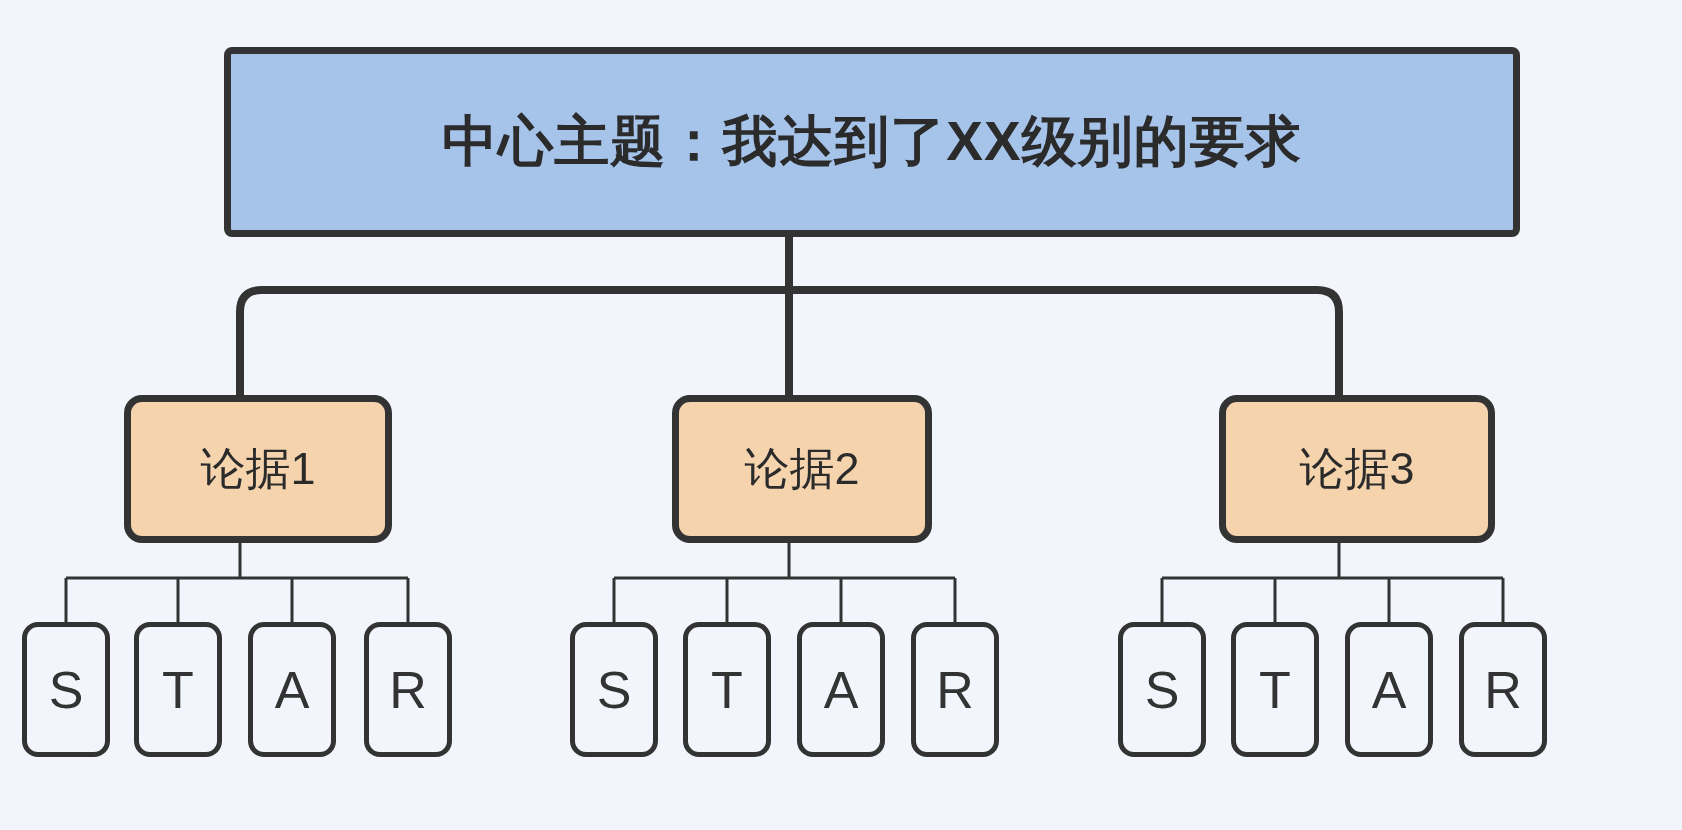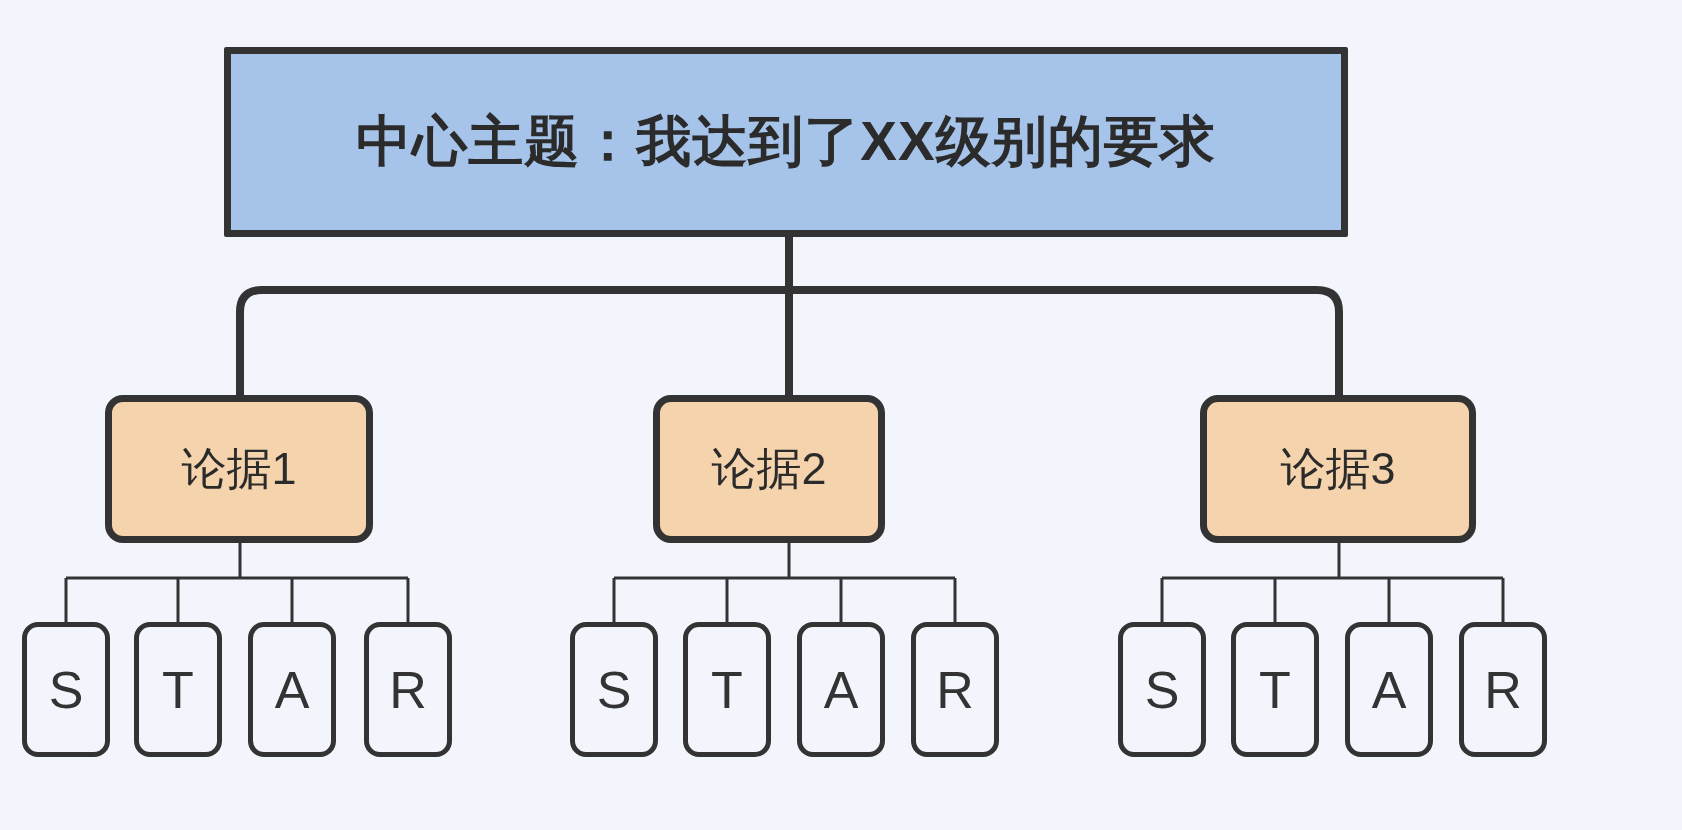--- a/index.html
+++ b/index.html
@@ -35,41 +35,42 @@
     align-items: center;
     justify-content: center;
     text-align: center;
     color: #2b2b2b;
   }
 
   
   .node-root {
     left: 224px;
     top: 47px;
-    width: 1124px;
+    width: 1296px;
     height: 190px;
     background: #a6c4ea;
     border: 7px solid #333333;
-    border-radius: 2px;
+    border-radius: 8px;
     font-size: 55px;
     font-weight: bold;
     letter-spacing: 1px;
   }
 
   
   .node-arg {
     height: 148px;
     background: #f5d4ad;
     border: 7px solid #333333;
     border-radius: 18px;
     font-size: 45px;
     font-weight: 400;
+    margin-left: 19px;
   }
   .arg-1 { left: 105px;  top: 395px; width: 268px; }
-  .arg-2 { left: 653px;  top: 395px; width: 232px; }
+  .arg-2 { left: 653px;  top: 395px; width: 260px; }
   .arg-3 { left: 1200px; top: 395px; width: 276px; }
 
   
   .node-leaf {
     top: 622px;
     height: 135px;
     width: 88px;
     background: #f2f6fc;
     border: 5px solid #333333;
     border-radius: 16px;

